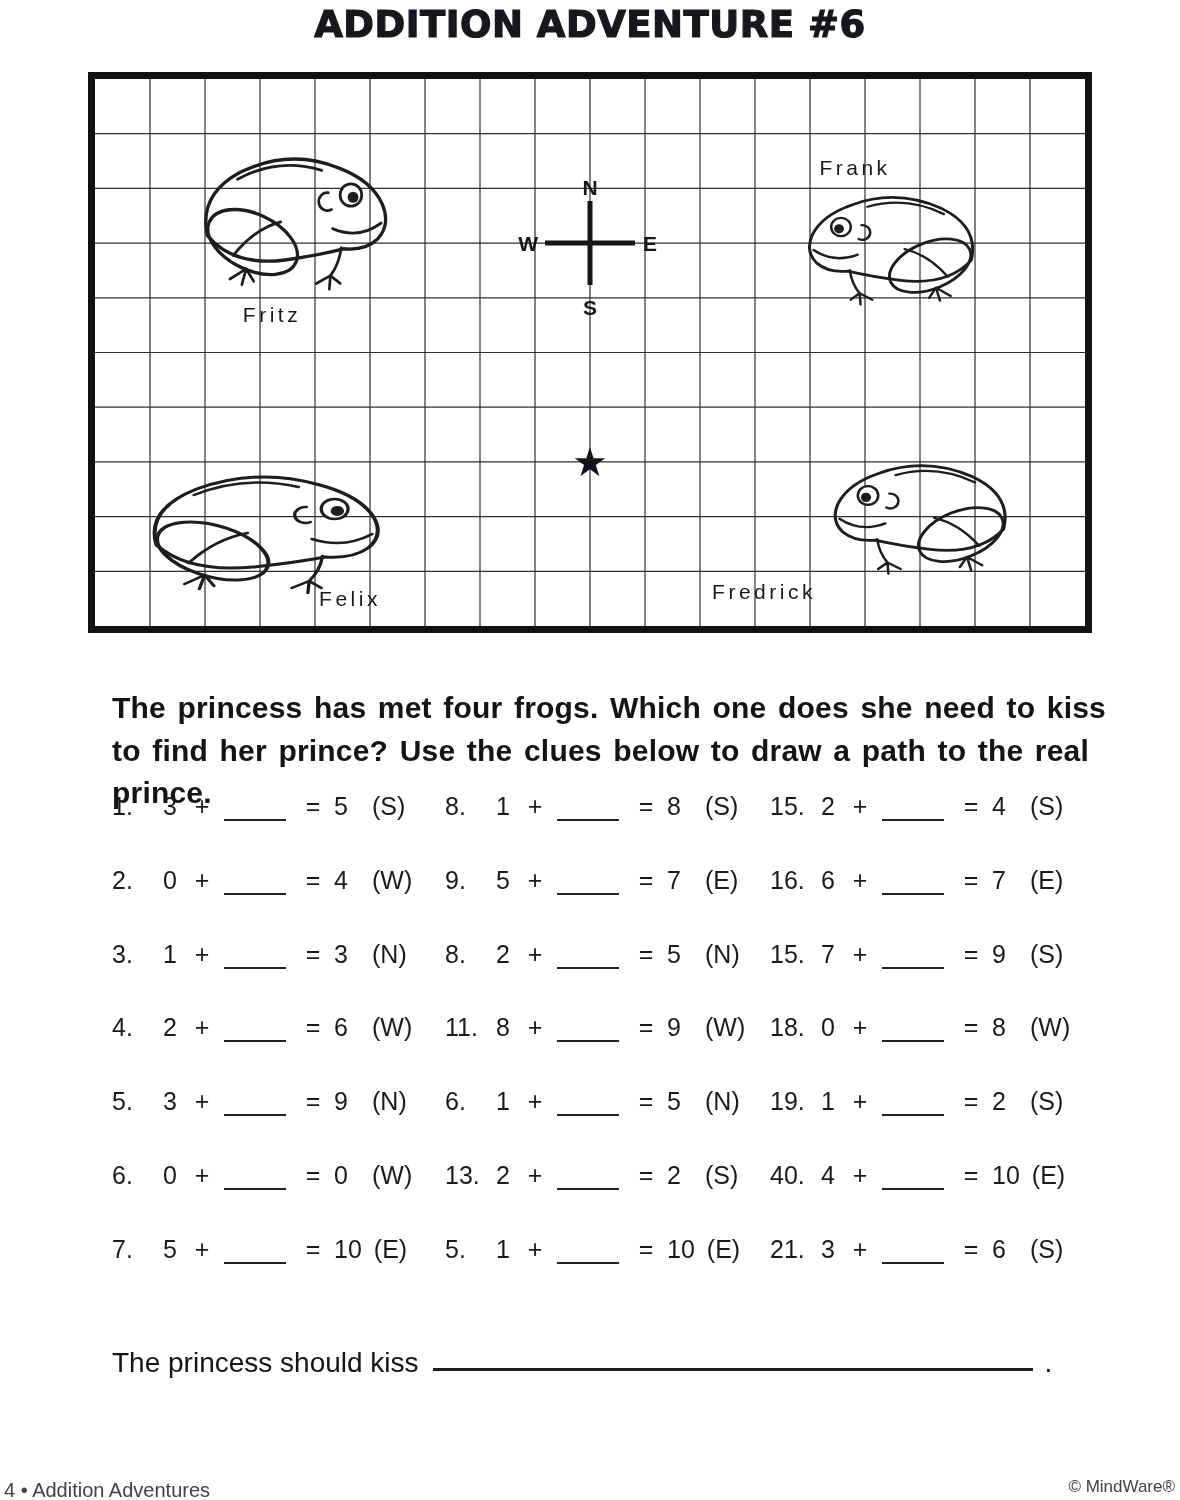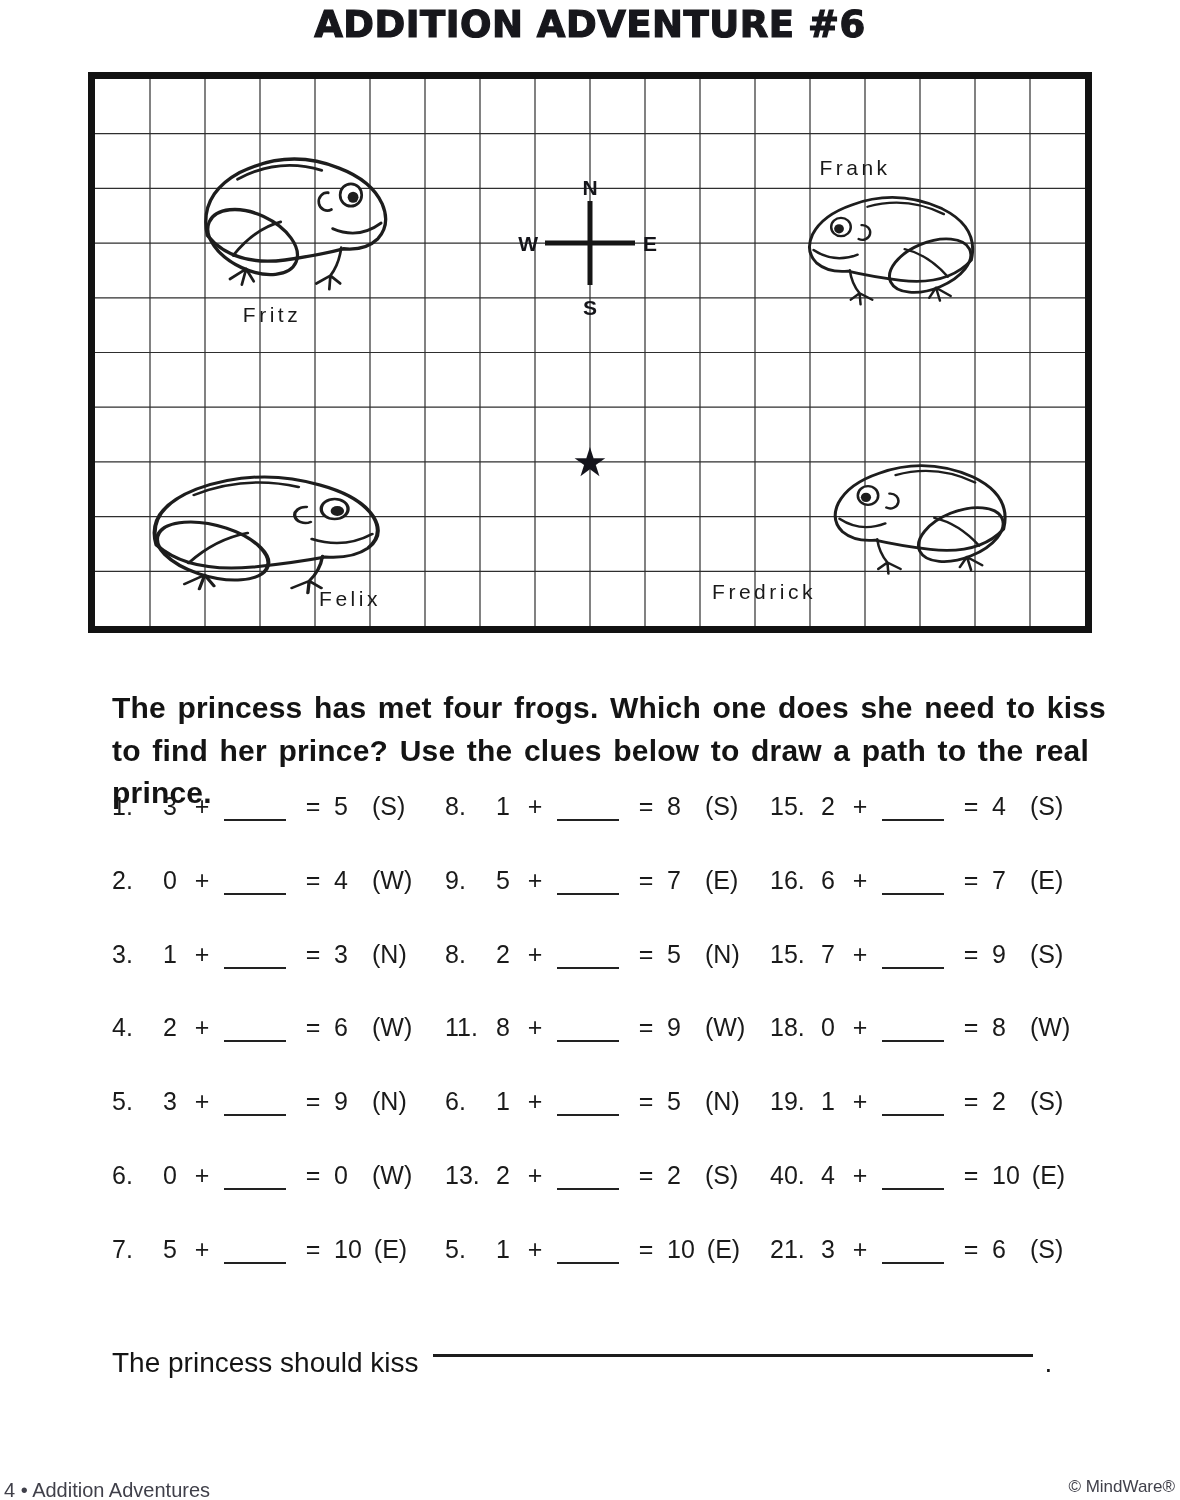--- a/index.html
+++ b/index.html
@@ -43,21 +43,21 @@
   .paddend{width:24px;text-align:center;}
   .pplus{width:28px;text-align:center;margin-left:6px;}
   .pblank{
     display:inline-block;width:62px;height:1px;margin-left:8px;
     border-bottom:2.5px solid #222;transform:translateY(6px);
   }
   .peq{width:30px;text-align:center;margin-left:12px;}
   .psum{min-width:26px;margin-left:6px;}
   .pdir{margin-left:12px;}
   .answer{
-    position:absolute;left:112px;top:1347px;display:flex;align-items:flex-start;
+    position:absolute;left:112px;top:1347px;display:flex;align-items:center;
     font-size:28px;color:#141414;
   }
   .answer-line{
     display:inline-block;width:600px;height:1px;margin-left:14px;
     border-bottom:3px solid #1d1d1d;transform:translateY(6px);
   }
   .answer-dot{margin-left:12px;}
   .footer-left{position:absolute;left:4px;top:1479px;font-size:20px;color:#40404a;}
   .footer-right{position:absolute;right:5px;top:1477px;font-size:17px;color:#40404a;}
 </style>

